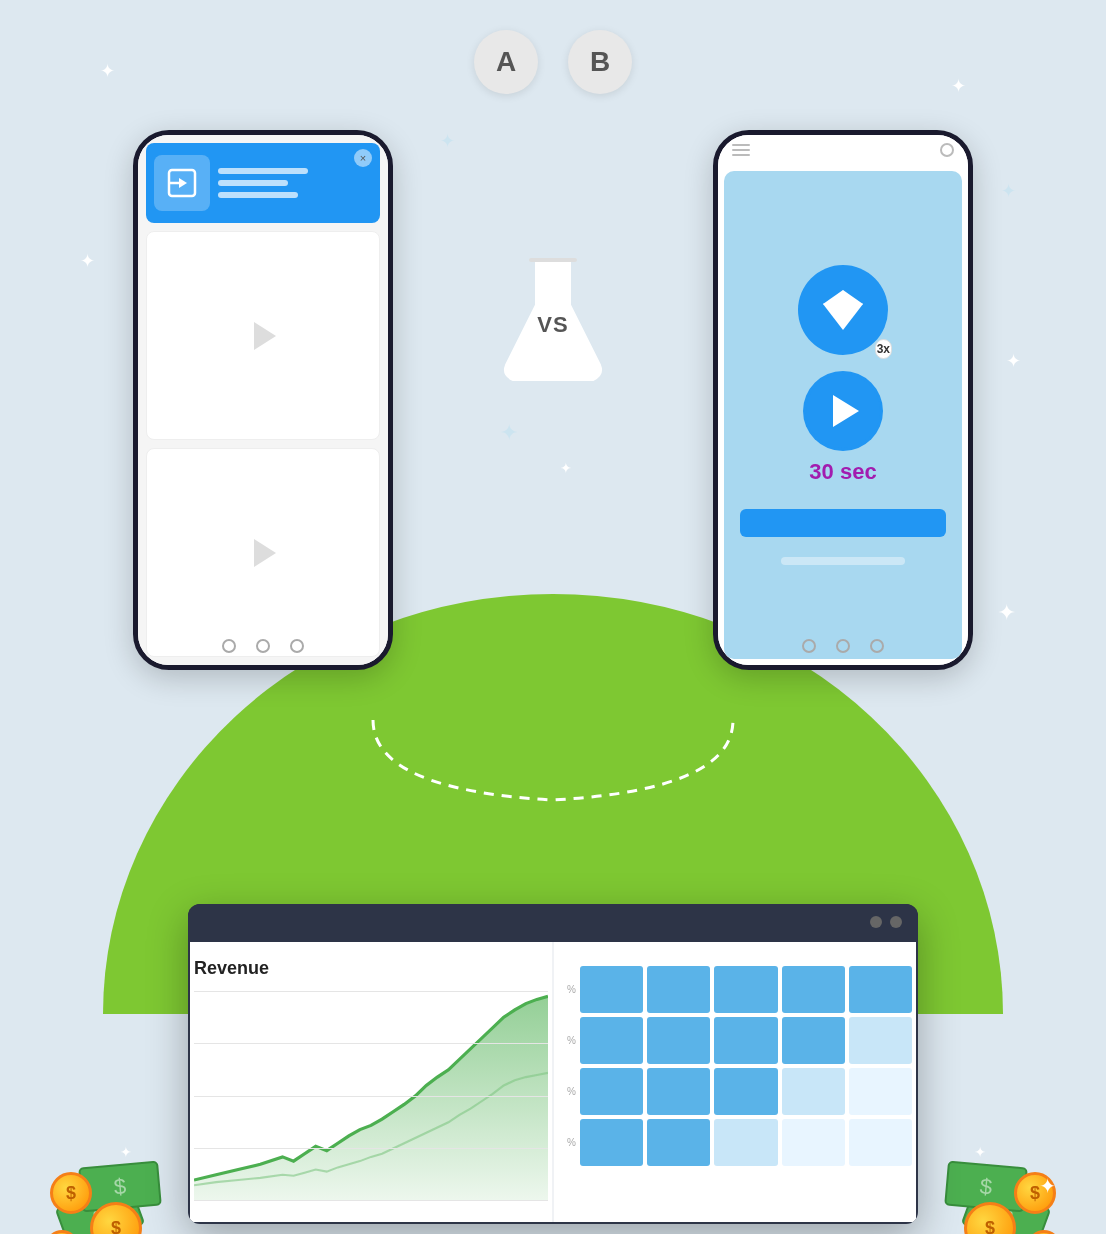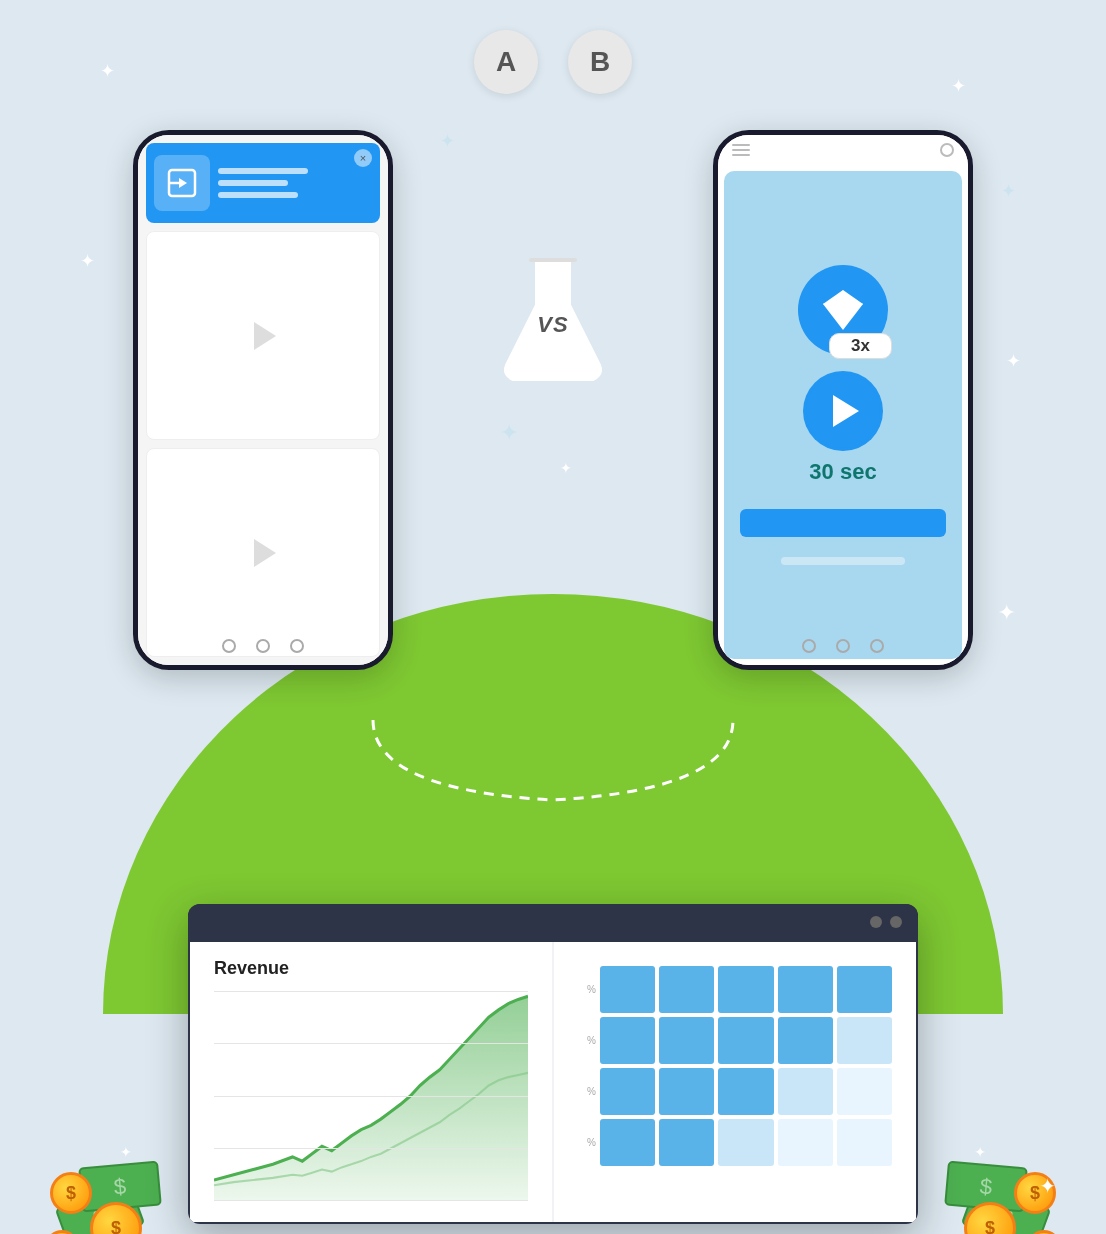--- a/index.html
+++ b/index.html
@@ -262,22 +262,22 @@
       align-items: center;
       justify-content: center;
     }
 
     .diamond-3x {
       position: absolute;
       bottom: -4px;
       right: -4px;
       background: #fff;
       border-radius: 10px;
-      padding: 2px 21px;
-      font-size: 17px;
+      padding: 2px 1px;
+      font-size: 12px;
       font-weight: bold;
       color: #333;
       border: 1px solid #ddd;
     }
 
     .video-timer {
       display: flex;
       flex-direction: column;
       align-items: center;
       gap: 8px;
@@ -299,21 +299,21 @@
       height: 0;
       border-top: 16px solid transparent;
       border-bottom: 16px solid transparent;
       border-left: 26px solid white;
       margin-left: 5px;
     }
 
     .timer-text {
       font-size: 22px;
       font-weight: bold;
-      color: #0f766e;
+      color: #a21caf;
     }
 
     .rewarded-btn {
       width: 100%;
       height: 28px;
       background: #2196F3;
       border-radius: 6px;
       margin-top: 8px;
     }
     .rewarded-btn-sub {
@@ -325,21 +325,20 @@
     }
 
     
     .vs-flask {
       display: flex;
       flex-direction: column;
       align-items: center;
       justify-content: flex-end;
       margin-top: 120px;
       position: relative;
-      font-style: italic;
     }
 
     .flask-svg {
       width: 110px;
       height: 140px;
     }
 
     .vs-text {
       position: absolute;
       top: 62px;
@@ -396,21 +395,21 @@
       margin: 2px;
       border-radius: 8px;
       display: flex;
       gap: 2px;
       height: 280px;
     }
 
     .chart-panel {
       flex: 1;
       background: white;
-      padding: 16px 24px 12px;
+      padding: 16px 4px 12px;
       position: relative;
     }
 
     .chart-title {
       font-size: 18px;
       font-weight: 700;
       color: #222;
       margin-bottom: 12px;
     }
 

